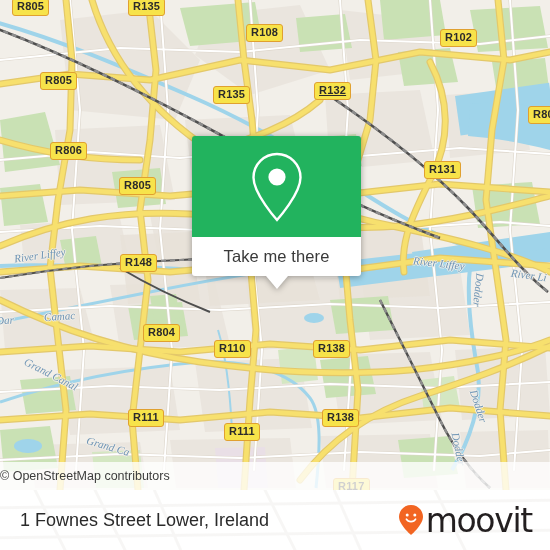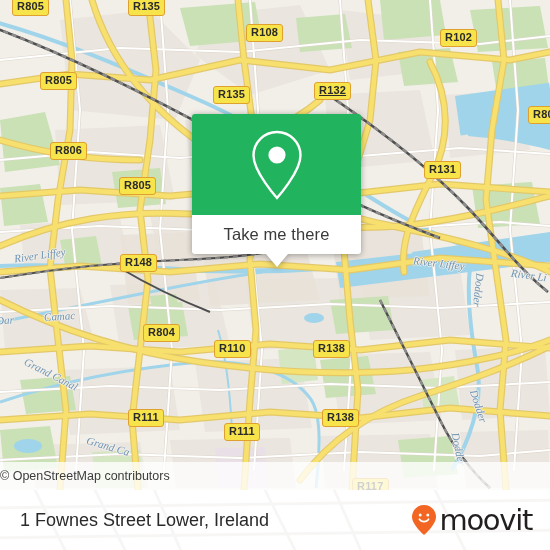--- a/index.html
+++ b/index.html
@@ -62,21 +62,21 @@
     color: #3c3c3c;
     font-size: 12.5px;
     line-height: 28px;
     box-sizing: border-box;
     white-space: nowrap;
   }
 
   
   .callout {
     position: absolute;
-    left: 192px; top: 114px;
+    left: 192px; top: 136px;
     width: 169px;
     filter: drop-shadow(0 1px 3px rgba(0,0,0,0.35));
     text-align: right;
   }
   .callout-head {
     height: 101px;
     background: #22b35e;
     border-radius: 3px 3px 0 0;
     display: flex;
     align-items: center;
@@ -125,21 +125,21 @@
   }
   .brand {
     position: absolute;
     right: 18px; top: 0;
     height: 60px;
     display: flex;
     align-items: center;
     gap: 2px;
   }
   .brand-word {
-    font-size: 29px;
+    font-size: 33px;
     color: #231f20;
     letter-spacing: -1.3px;
     font-weight: normal;
     line-height: 33px;
     font-family: "DejaVu Sans", sans-serif;
   }
   .brand-pin { width: 26px; height: 32px; display:block; }
 </style>
 </head>
 <body>
@@ -347,21 +347,21 @@
       <div class="shield" style="left:28px;  top:142px;margin-left:22px;">R806</div>
       <div class="shield" style="left:424px; top:161px;">R131</div>
       <div class="shield" style="left:119px; top:177px;">R805</div>
       <div class="shield" style="left:120px; top:254px;">R148</div>
       <div class="shield" style="left:143px; top:324px;">R804</div>
       <div class="shield" style="left:214px; top:340px;">R110</div>
       <div class="shield" style="left:313px; top:340px;">R138</div>
       <div class="shield" style="left:128px; top:409px;">R111</div>
       <div class="shield" style="left:224px; top:423px;">R111</div>
       <div class="shield" style="left:322px; top:409px;">R138</div>
-      <div class="shield" style="left:352px; top:478px;">R117</div>
+      <div class="shield" style="left:333px; top:478px;">R117</div>
     </div>
 
     <div>
       <div class="water-label" style="left:14px;  top:249px; transform:rotate(-8deg);">River Liffey</div>
       <div class="water-label" style="left:413px; top:257px; transform:rotate(6deg);">River Liffey</div>
       <div class="water-label" style="left:511px; top:269px; transform:rotate(8deg);">River Li</div>
       <div class="water-label" style="left:44px;  top:310px; transform:rotate(-4deg);">Camac</div>
       <div class="water-label" style="left:462px; top:284px; transform:rotate(96deg);">Dodder</div>
       <div class="water-label" style="left:462px; top:400px; transform:rotate(72deg);">Dodder</div>
       <div class="water-label" style="left:442px; top:443px; transform:rotate(78deg);">Dodder</div>

